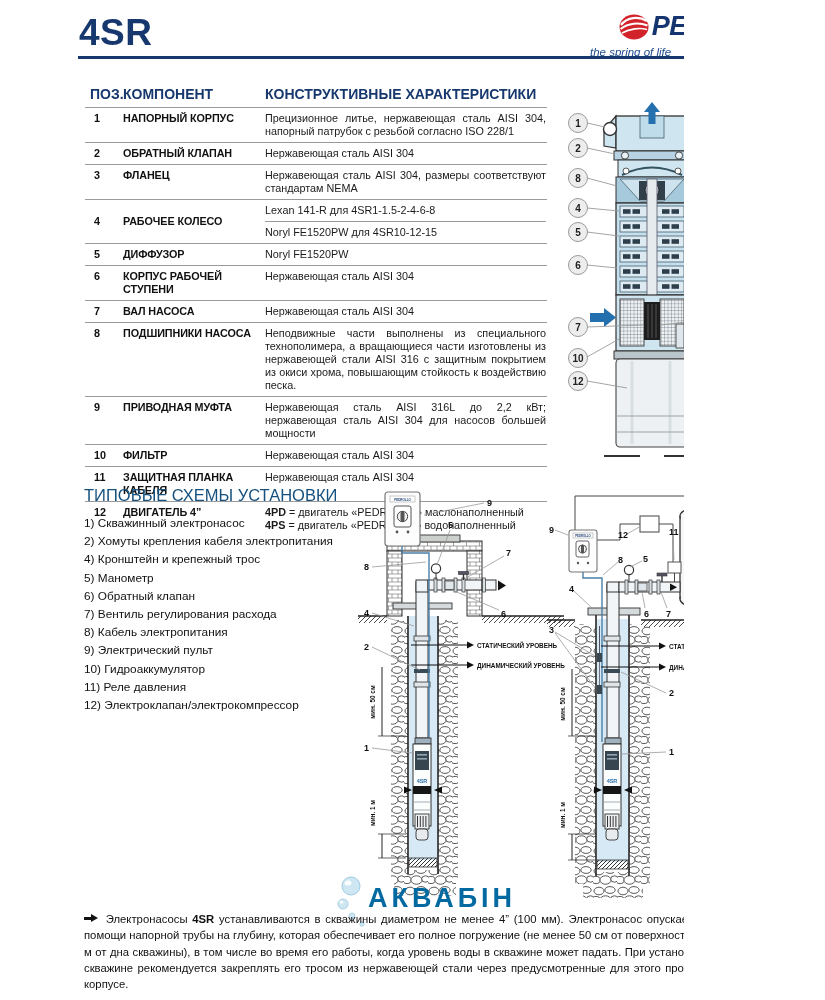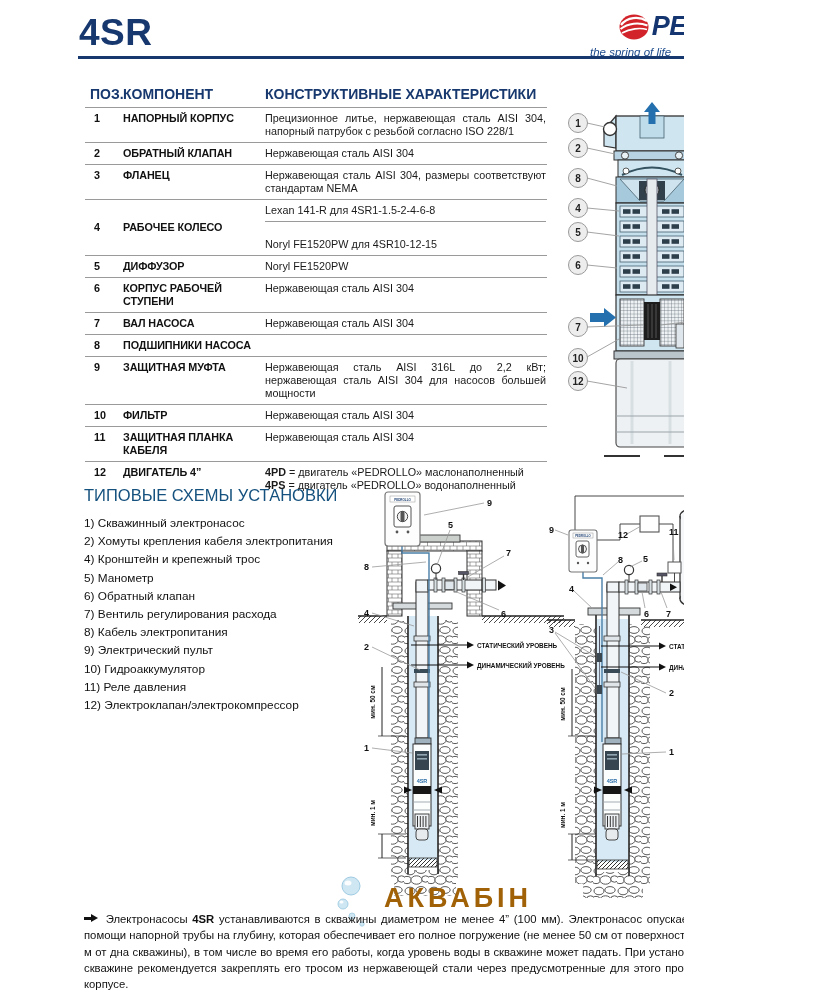--- a/index.html
+++ b/index.html
@@ -13,34 +13,34 @@
   .reg{font-size:9px;vertical-align:super;font-style:normal;}
   .tagline{text-align:left;font-style:italic;color:#1c4a8c;font-size:11.5px;margin-top:1px;padding-right:3px;}
   .rule{position:absolute;left:78px;top:56px;width:722px;height:3px;background:#17386e;}
   
   .comp-table{position:absolute;left:85px;top:84px;width:462px;}
   .thead{display:grid;grid-template-columns:38px 142px 282px;font-weight:bold;color:#17386e;font-size:14px;padding:2px 0 5px;}
   .trow{display:grid;grid-template-columns:38px 142px 282px;border-top:1px solid #9a9a9a;padding:4px 0;font-size:10.8px;line-height:13px;}
   .c-num{font-weight:bold;padding-left:9px;}
   .c-name{font-weight:bold;letter-spacing:-.1px;padding-right:12px;}
   .c-desc{color:#1a1a1a;text-align:justify;padding-right:1px;}
-  .c-desc .sub{border-top:1px solid #9a9a9a;margin-top:4px;padding-top:16px;}
+  .c-desc .sub{border-top:1px solid #9a9a9a;margin-top:4px;padding-top:4px;}
   .vcenter .c-num,.vcenter .c-name{align-self:center;}
   .mcode{font-weight:bold;}
   
   .pump-fig{position:absolute;left:552px;top:96px;width:268px;height:366px;}
   .diag-left{position:absolute;left:356px;top:486px;width:214px;height:424px;}
   .diag-right{position:absolute;left:545px;top:486px;width:272px;height:424px;}
   
   .sec-title{position:absolute;left:84px;top:486px;font-size:16.5px;font-weight:normal;color:#15517e;}
   .legend{position:absolute;left:84px;top:516px;width:278px;font-size:11.8px;line-height:14.6px;color:#111;}
   .legend div{margin-bottom:3.6px;}
   
   .watermark{position:absolute;left:336px;top:874px;display:flex;align-items:flex-start;gap:2px;}
-  .wm-text{font-size:27px;font-weight:bold;color:#a16207;letter-spacing:4px;margin-top:9px;margin-left:16px;}
+  .wm-text{font-size:27px;font-weight:bold;color:#0369a1;letter-spacing:4px;margin-top:9px;}
   
   .note{position:absolute;left:84px;top:911px;width:708px;font-size:11.3px;line-height:16.3px;text-align:justify;color:#111;margin:0;}
   .arrow-bullet{display:inline-block;width:14px;height:9px;position:relative;margin-right:3px;}
   .arrow-bullet::before{content:"";position:absolute;left:0;top:3px;width:7px;height:3px;background:#111;}
   .arrow-bullet::after{content:"";position:absolute;left:7px;top:0;border-left:7px solid #111;
       border-top:4.5px solid transparent;border-bottom:4.5px solid transparent;}
   svg text{font-family:"Liberation Sans",sans-serif;}
 </style>
 </head>
 <body>
@@ -104,24 +104,25 @@
       <div class="c-desc">Нержавеющая сталь AISI 304</div>
     </div>
     <div class="trow">
       <div class="c-num">7</div>
       <div class="c-name">ВАЛ НАСОСА</div>
       <div class="c-desc">Нержавеющая сталь AISI 304</div>
     </div>
     <div class="trow">
       <div class="c-num">8</div>
       <div class="c-name">ПОДШИПНИКИ НАСОСА</div>
+      <div class="c-desc">Неподвижные части выполнены из специального технополимера, а вращающиеся части изготовлены из нержавеющей стали AISI 316 с защитным покрытием из окиси хрома, повышающим стойкость к воздействию песка.</div>
     </div>
     <div class="trow">
       <div class="c-num">9</div>
-      <div class="c-name">ЗАЩИТНАЯ МУФТА</div>
+      <div class="c-name">ПРИВОДНАЯ МУФТА</div>
       <div class="c-desc">Нержавеющая сталь AISI 316L до 2,2 кВт; нержавеющая сталь AISI 304 для насосов большей мощности</div>
     </div>
     <div class="trow">
       <div class="c-num">10</div>
       <div class="c-name">ФИЛЬТР</div>
       <div class="c-desc">Нержавеющая сталь AISI 304</div>
     </div>
     <div class="trow">
       <div class="c-num">11</div>
       <div class="c-name">ЗАЩИТНАЯ ПЛАНКА КАБЕЛЯ</div>

